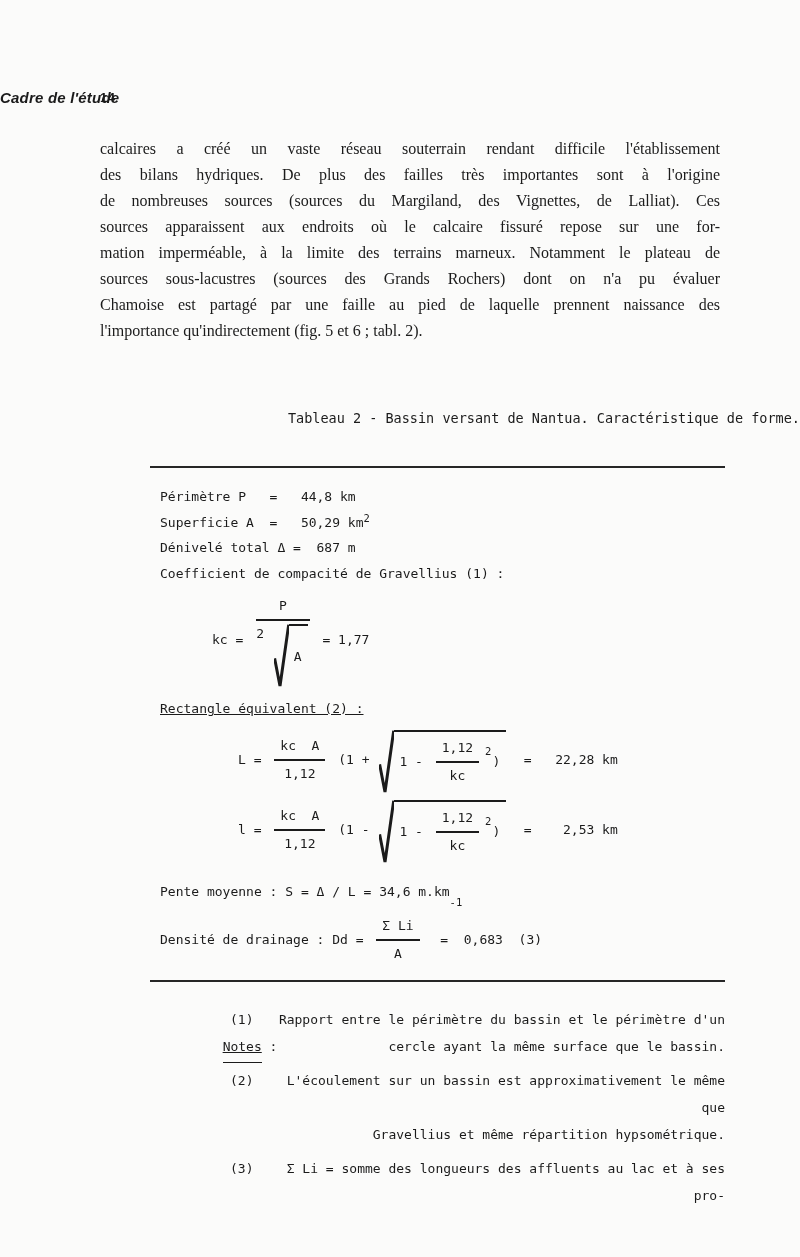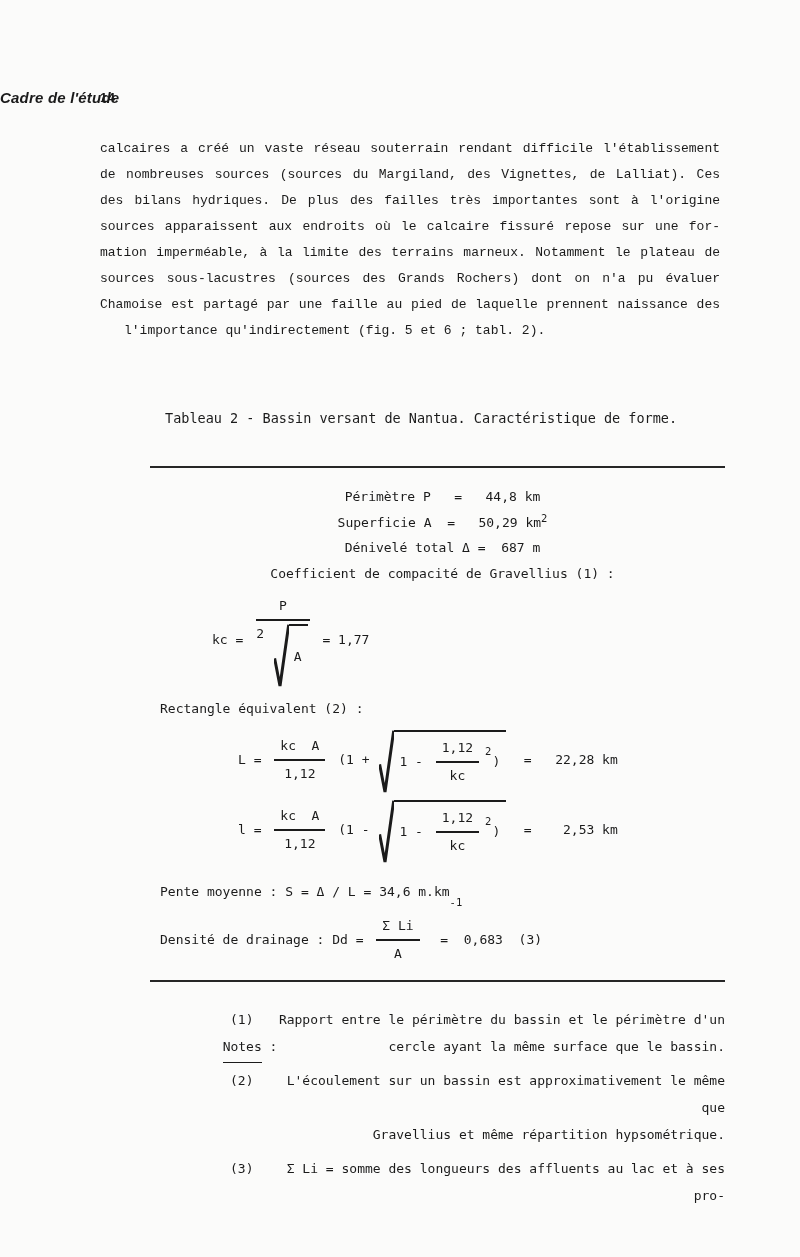--- a/index.html
+++ b/index.html
@@ -21,79 +21,79 @@
   }
   .runtitle{
     position:absolute;left:0;right:0;top:89px;text-align:left;
     font-family:"Liberation Sans", sans-serif;
     font-size:15px;font-weight:bold;font-style:italic;letter-spacing:.2px;
   }
 
   
   .para{
     margin:26px 80px 0 100px;width:620px;
-    font-family:Liberation Mono, monospace;
-    font-size:13px;line-height:26px;
+    font-family:Liberation Serif, serif;
+    font-size:16px;line-height:26px;
   }
   .pline{text-align:justify;text-align-last:justify;white-space:normal;}
-  .pline.last{text-align-last:left;margin-left:24px;}
-
-  
-  .caption{margin:66px 0 0 165px;font-size:13.5px;}
+  .pline.last{text-align-last:left;}
+
+  
+  .caption{margin:66px 0 0 165px;font-size:13.5px;text-align:right;}
 
   
   .tbl{margin:40px 0 0 150px;width:575px;font-size:13px;}
   .rule{border-top:2px solid #262626;height:0;}
   .rule.r2{margin-top:16px;}
   .trows{padding:16px 0 0 10px;}
-  .trow{line-height:25.5px;white-space:pre;text-align:center;}
+  .trow{line-height:25.5px;white-space:pre;}
   .sup{font-size:10.5px;vertical-align:super;line-height:0;}
 
   
   .formula{display:flex;align-items:center;white-space:pre;line-height:20px;}
   .f-kc{margin:10px 0 0 62px;}
   .f-L{margin:8px 0 0 88px;}
   .f-l{margin:10px 0 0 88px;}
-  .lbl-line{margin:12px 0 0 10px;line-height:25.5px;white-space:pre;}
+  .lbl-line{margin:12px 0 0 10px;line-height:25.5px;white-space:pre;text-decoration:underline;}
   .f-pente{margin:22px 0 0 10px;align-items:flex-end;}
   .f-dens{margin:14px 0 0 10px;}
 
   .frac{display:inline-flex;flex-direction:column;align-items:center;margin:0 5px;}
   .frac-num{align-self:stretch;text-align:center;border-bottom:2px solid #1b1b1b;padding:0 6px 3px;white-space:pre;}
   .frac-den{padding-top:3px;white-space:pre;display:inline-flex;align-items:flex-start;}
 
   .sqrt{display:inline-flex;align-items:stretch;margin:0 2px;position:relative;}
   .sqrt-v{width:15px;flex:none;position:relative;}
   .sqrt-v svg{position:absolute;left:0;top:-2px;width:100%;height:110%;display:block;}
   .sqrt-body{border-top:2px solid #1b1b1b;padding:4px 6px 1px 5px;display:inline-flex;align-items:center;white-space:pre;}
   .fsup{font-size:10.5px;display:inline-block;transform:translateY(-11px);line-height:0;margin:0 1px;}
 
   
   .notes{display:flex;margin:24px 0 0 10px;font-size:13px;line-height:27px;}
   .notes-label-col{flex:none;width:70px;white-space:pre;}
-  .notes-underline{border-bottom:1.5px solid #1b1b1b;padding-bottom:8px;}
+  .notes-underline{border-bottom:1.5px solid #1b1b1b;padding-bottom:8px;text-decoration:underline;}
   .note-items{flex:1;}
   .note-item{display:flex;margin-bottom:7px;}
   .note-num{flex:none;width:40px;white-space:pre;}
   .note-lines{flex:1;text-align:right;}
 </style>
 </head>
 <body>
 
 <div class="page">
 
   <div class="hdr">
     <span class="pagenum">14</span>
     <div class="runtitle">Cadre de l'étude</div>
   </div>
 
   <div class="para">
     <div class="pline">calcaires a créé un vaste réseau souterrain rendant difficile l'établissement</div>
+    <div class="pline">des bilans hydriques. De plus des failles très importantes sont à l'origine</div>
     <div class="pline">de nombreuses sources (sources du Margiland, des Vignettes, de Lalliat). Ces</div>
-    <div class="pline">des bilans hydriques. De plus des failles très importantes sont à l'origine</div>
     <div class="pline">sources apparaissent aux endroits où le calcaire fissuré repose sur une for-</div>
     <div class="pline">mation imperméable, à la limite des terrains marneux. Notamment le plateau de</div>
     <div class="pline">sources sous-lacustres (sources des Grands Rochers) dont on n'a pu évaluer</div>
     <div class="pline">Chamoise est partagé par une faille au pied de laquelle prennent naissance des</div>
     <div class="pline last">l'importance qu'indirectement (fig. 5 et 6 ; tabl. 2).</div>
   </div>
 
   <div class="caption">Tableau 2 - Bassin versant de Nantua. Caractéristique de forme.</div>
 
   <div class="tbl">

